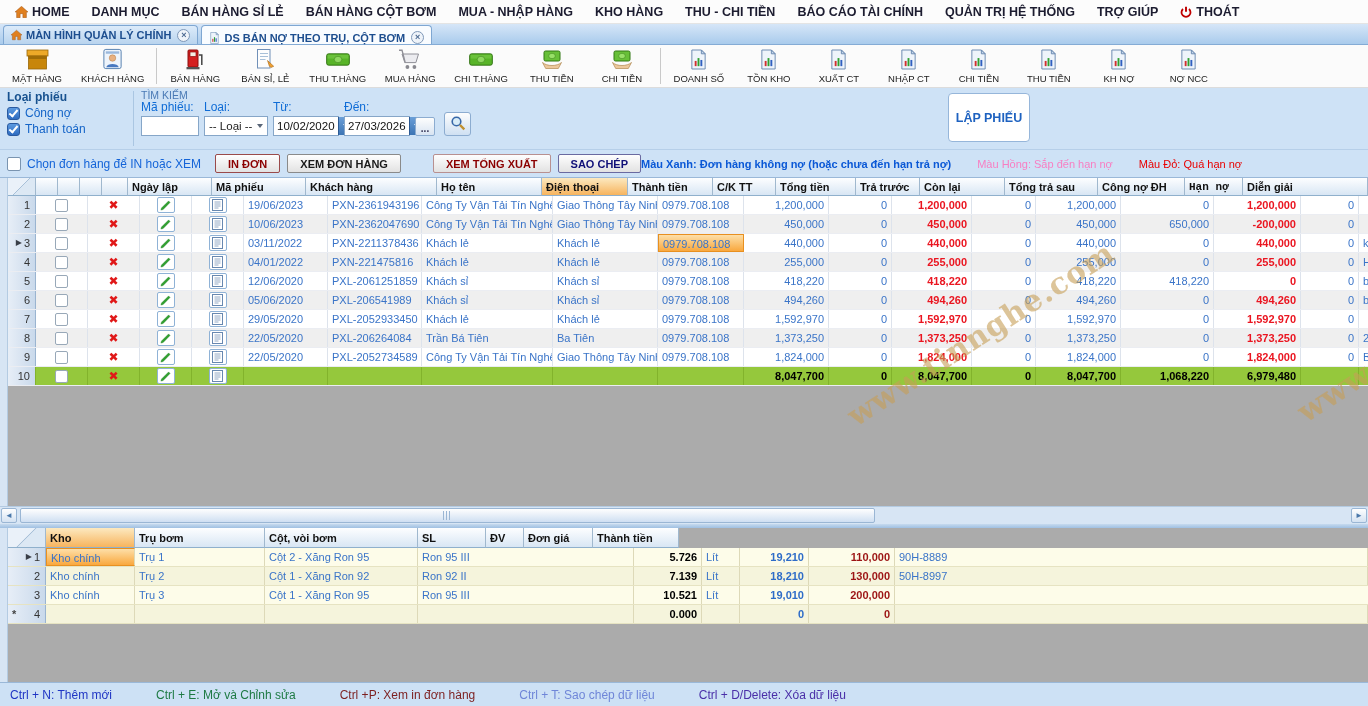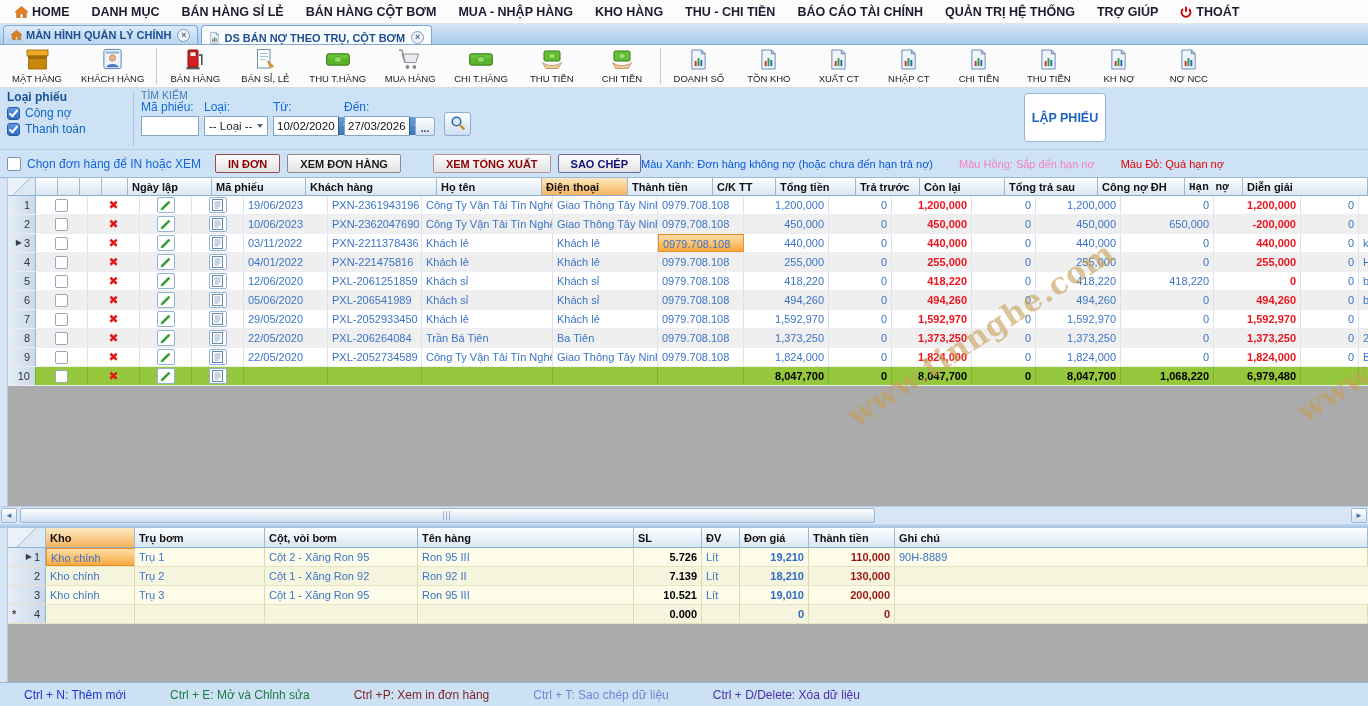--- a/index.html
+++ b/index.html
@@ -39,32 +39,32 @@
   .sel{display:flex;align-items:center;justify-content:space-between;background:#fff;border:1px solid #86a6c8;height:20px;padding:0 4px;font-size:11.5px;color:#222;box-sizing:border-box;white-space:nowrap;overflow:hidden;}
   .sel .selval{overflow:hidden;text-overflow:ellipsis;}
   .selbold .selval{font-weight:700;color:#111;}
   .arr{width:0;height:0;border-left:3.5px solid transparent;border-right:3.5px solid transparent;border-top:4px solid #5a6678;margin-left:4px;flex:none;}
   .dateb{display:flex;align-items:center;background:#fff;border:1px solid #86a6c8;height:20px;box-sizing:border-box;}
   .dval{flex:1;padding:0 3px;font-size:11.5px;color:#111;white-space:nowrap;}
   .dbtn{width:14px;height:18px;background:linear-gradient(#6a9fd8,#3c74b4);border-left:1px solid #2c5a94;display:flex;align-items:center;justify-content:center;flex:none;}
   .warr{width:0;height:0;border-left:3px solid transparent;border-right:3px solid transparent;border-top:4px solid #fff;}
   .morebtn{align-self:flex-end;width:20px;height:19px;margin:0 5px 0 0;background:linear-gradient(#fdfdfd,#d8e4f2);border:1px solid #8cacd0;border-radius:2px;font-size:10px;font-weight:700;color:#335;display:flex;align-items:flex-end;justify-content:center;box-sizing:border-box;}
   .sbtn{align-self:flex-end;width:27px;height:24px;background:linear-gradient(#fdfdfd,#cfe0f2);border:1px solid #8cacd0;border-radius:3px;display:flex;align-items:center;justify-content:center;box-sizing:border-box;}
-  .lapphieu{position:absolute;left:1024px;top:5px;width:82px;height:49px;background:#fff;border:1px solid #96b6da;border-radius:4px;color:#1e62c0;font-weight:700;font-size:12.5px;display:flex;align-items:center;justify-content:center;font-family:inherit;}
+  .lapphieu{position:absolute;left:948px;top:5px;width:82px;height:49px;background:#fff;border:1px solid #96b6da;border-radius:4px;color:#1e62c0;font-weight:700;font-size:12.5px;display:flex;align-items:center;justify-content:center;font-family:inherit;}
   
   .actionrow{height:28px;background:#cee2f6;display:flex;align-items:center;padding-left:7px;box-sizing:border-box;border-bottom:1px solid #9ab8d8;}
   .pcb{width:12px;height:12px;background:#fff;border:1px solid #7a94b0;border-radius:2px;flex:none;}
   .sel-lbl{font-size:12px;color:#1464d8;margin-left:6px;white-space:nowrap;}
   .abtn{height:19px;padding:0 12px;display:flex;align-items:center;background:linear-gradient(#fefefe,#e2e2e2);border-radius:2px;font-size:11px;font-weight:700;white-space:nowrap;font-family:inherit;}
   .b-indon{margin-left:14px;border:1px solid #9a4a4a;color:#8b0000;}
   .b-xemdh{margin-left:7px;border:1px solid #8a8a8a;color:#1a1a1a;}
   .b-xemtx{margin-left:32px;border:1px solid #b89090;color:#8b0000;}
   .b-saochep{margin-left:7px;border:1px solid #6a6aa0;color:#101078;}
   .legend{margin-left:auto;display:flex;gap:26px;align-items:center;padding-right:168px;font-size:11px;white-space:nowrap;}
-  .lg-x{color:#0a58d6;}.lg-h{color:#f87ec2;}.lg-d{color:#e80000;}
+  .lg-x{color:#0a58d6;font-weight:bold;}.lg-h{color:#f87ec2;}.lg-d{color:#e80000;}
   
   .maingrid{position:relative;height:346px;background:#ababab;overflow:hidden;}
   .vstrip{position:absolute;left:0;top:0;bottom:18px;width:8px;background:#d7e5f4;border-right:1px solid #b4cbe2;box-sizing:border-box;}
   .mg-inner{margin-left:8px;width:1360px;}
   .g-header{display:flex;}
   .gh{box-sizing:border-box;height:18px;border-right:1px solid #a0b8ce;border-bottom:1px solid #8fb0cc;
       background:linear-gradient(#fdfeff,#d8e6f4);font-size:11px;font-weight:700;color:#111;
       display:flex;align-items:center;padding:0 4px;white-space:nowrap;overflow:hidden;flex:none;}
   .gh.hl{background:linear-gradient(#fce9c0,#f7b45e);}
   .gh.corner{background:linear-gradient(135deg,#eaf1f9 48%,#a8c0d8 50%,#dce8f4 52%);}
@@ -105,21 +105,21 @@
   .dg-inner{margin-left:8px;width:1360px;}
   .dg .gh{height:20px;}
   .drow{display:flex;height:19px;background:#fdfce9;border-bottom:1px solid #e6e3c2;box-sizing:border-box;}
   .drow.alt{background:#f5f4dc;}
   .drow .gc{border-right:1px solid #ddd9b8;}
   .drow .gc.ind{border-right:1px solid #9ab4d0;}
   .n-black{color:#000;font-weight:700;text-align:right;}
   .n-bblue{color:#2e6cc8;font-weight:700;text-align:right;}
   .n-dred{color:#9c1414;font-weight:700;text-align:right;}
   
-  .statusbar{height:24px;background:#cde1f5;border-top:1px solid #9ab8d8;display:flex;align-items:center;gap:44px;padding-left:24px;box-sizing:border-box;font-size:12px;white-space:nowrap;}
+  .statusbar{height:24px;background:#cde1f5;border-top:1px solid #9ab8d8;display:flex;align-items:center;gap:44px;padding-left:10px;box-sizing:border-box;font-size:12px;white-space:nowrap;}
 </style>
 </head>
 <body>
 
 <div class="app">
 
   <div class="menubar" id="menubar">
       <div class="menu-item">
         <span class="mi-ico">
           <svg width="13" height="12" viewBox="0 0 16 14">
@@ -897,26 +897,24 @@
   <div class="splitter"></div>
 
   <div class="detailgrid dg">
     <div class="dstrip"></div>
     <div class="dg-inner">
       <div class="g-header" id="dg-header">
           <div class="gh corner" style="width: 38px;"></div>
           <div class="gh hl" style="width: 89px;">Kho</div>
           <div class="gh" style="width: 130px;">Trụ bơm</div>
           <div class="gh" style="width: 153px;">Cột, vòi bơm</div>
-          <div class="gh" style="width: 216px;">Tên hàng</div>
           <div class="gh" style="width: 68px;">SL</div>
           <div class="gh" style="width: 38px;">ĐV</div>
           <div class="gh" style="width: 69px;">Đơn giá</div>
           <div class="gh" style="width: 86px;">Thành tiền</div>
-          <div class="gh" style="width: 473px;">Ghi chú</div>
         </div>
       <div id="dg-rows">
           <div class="drow">
             <div class="gc ind" style="width: 38px;">
               <span class="selarrow">▶</span>
               <span>1</span>
             </div>
             <div class="gc t-blue orange" style="width: 89px;">Kho chính</div>
             <div class="gc t-blue" style="width: 130px;">Trụ 1</div>
             <div class="gc t-blue" style="width: 153px;">Cột 2 - Xăng Ron 95</div>
@@ -932,20 +930,21 @@
               <span>2</span>
             </div>
             <div class="gc t-blue" style="width: 89px;">Kho chính</div>
             <div class="gc t-blue" style="width: 130px;">Trụ 2</div>
             <div class="gc t-blue" style="width: 153px;">Cột 1 - Xăng Ron 92</div>
             <div class="gc t-blue" style="width: 216px;">Ron 92 II</div>
             <div class="gc n-black" style="width: 68px;">7.139</div>
             <div class="gc t-blue" style="width: 38px;">Lít</div>
             <div class="gc n-bblue" style="width: 69px;">18,210</div>
             <div class="gc n-dred" style="width: 86px;">130,000</div>
+            <div class="gc t-note" style="width: 473px;">50H-8997</div>
           </div>
           <div class="drow">
             <div class="gc ind" style="width: 38px;">
               <span>3</span>
             </div>
             <div class="gc t-blue" style="width: 89px;">Kho chính</div>
             <div class="gc t-blue" style="width: 130px;">Trụ 3</div>
             <div class="gc t-blue" style="width: 153px;">Cột 1 - Xăng Ron 95</div>
             <div class="gc t-blue" style="width: 216px;">Ron 95 III</div>
             <div class="gc n-black" style="width: 68px;">10.521</div>

